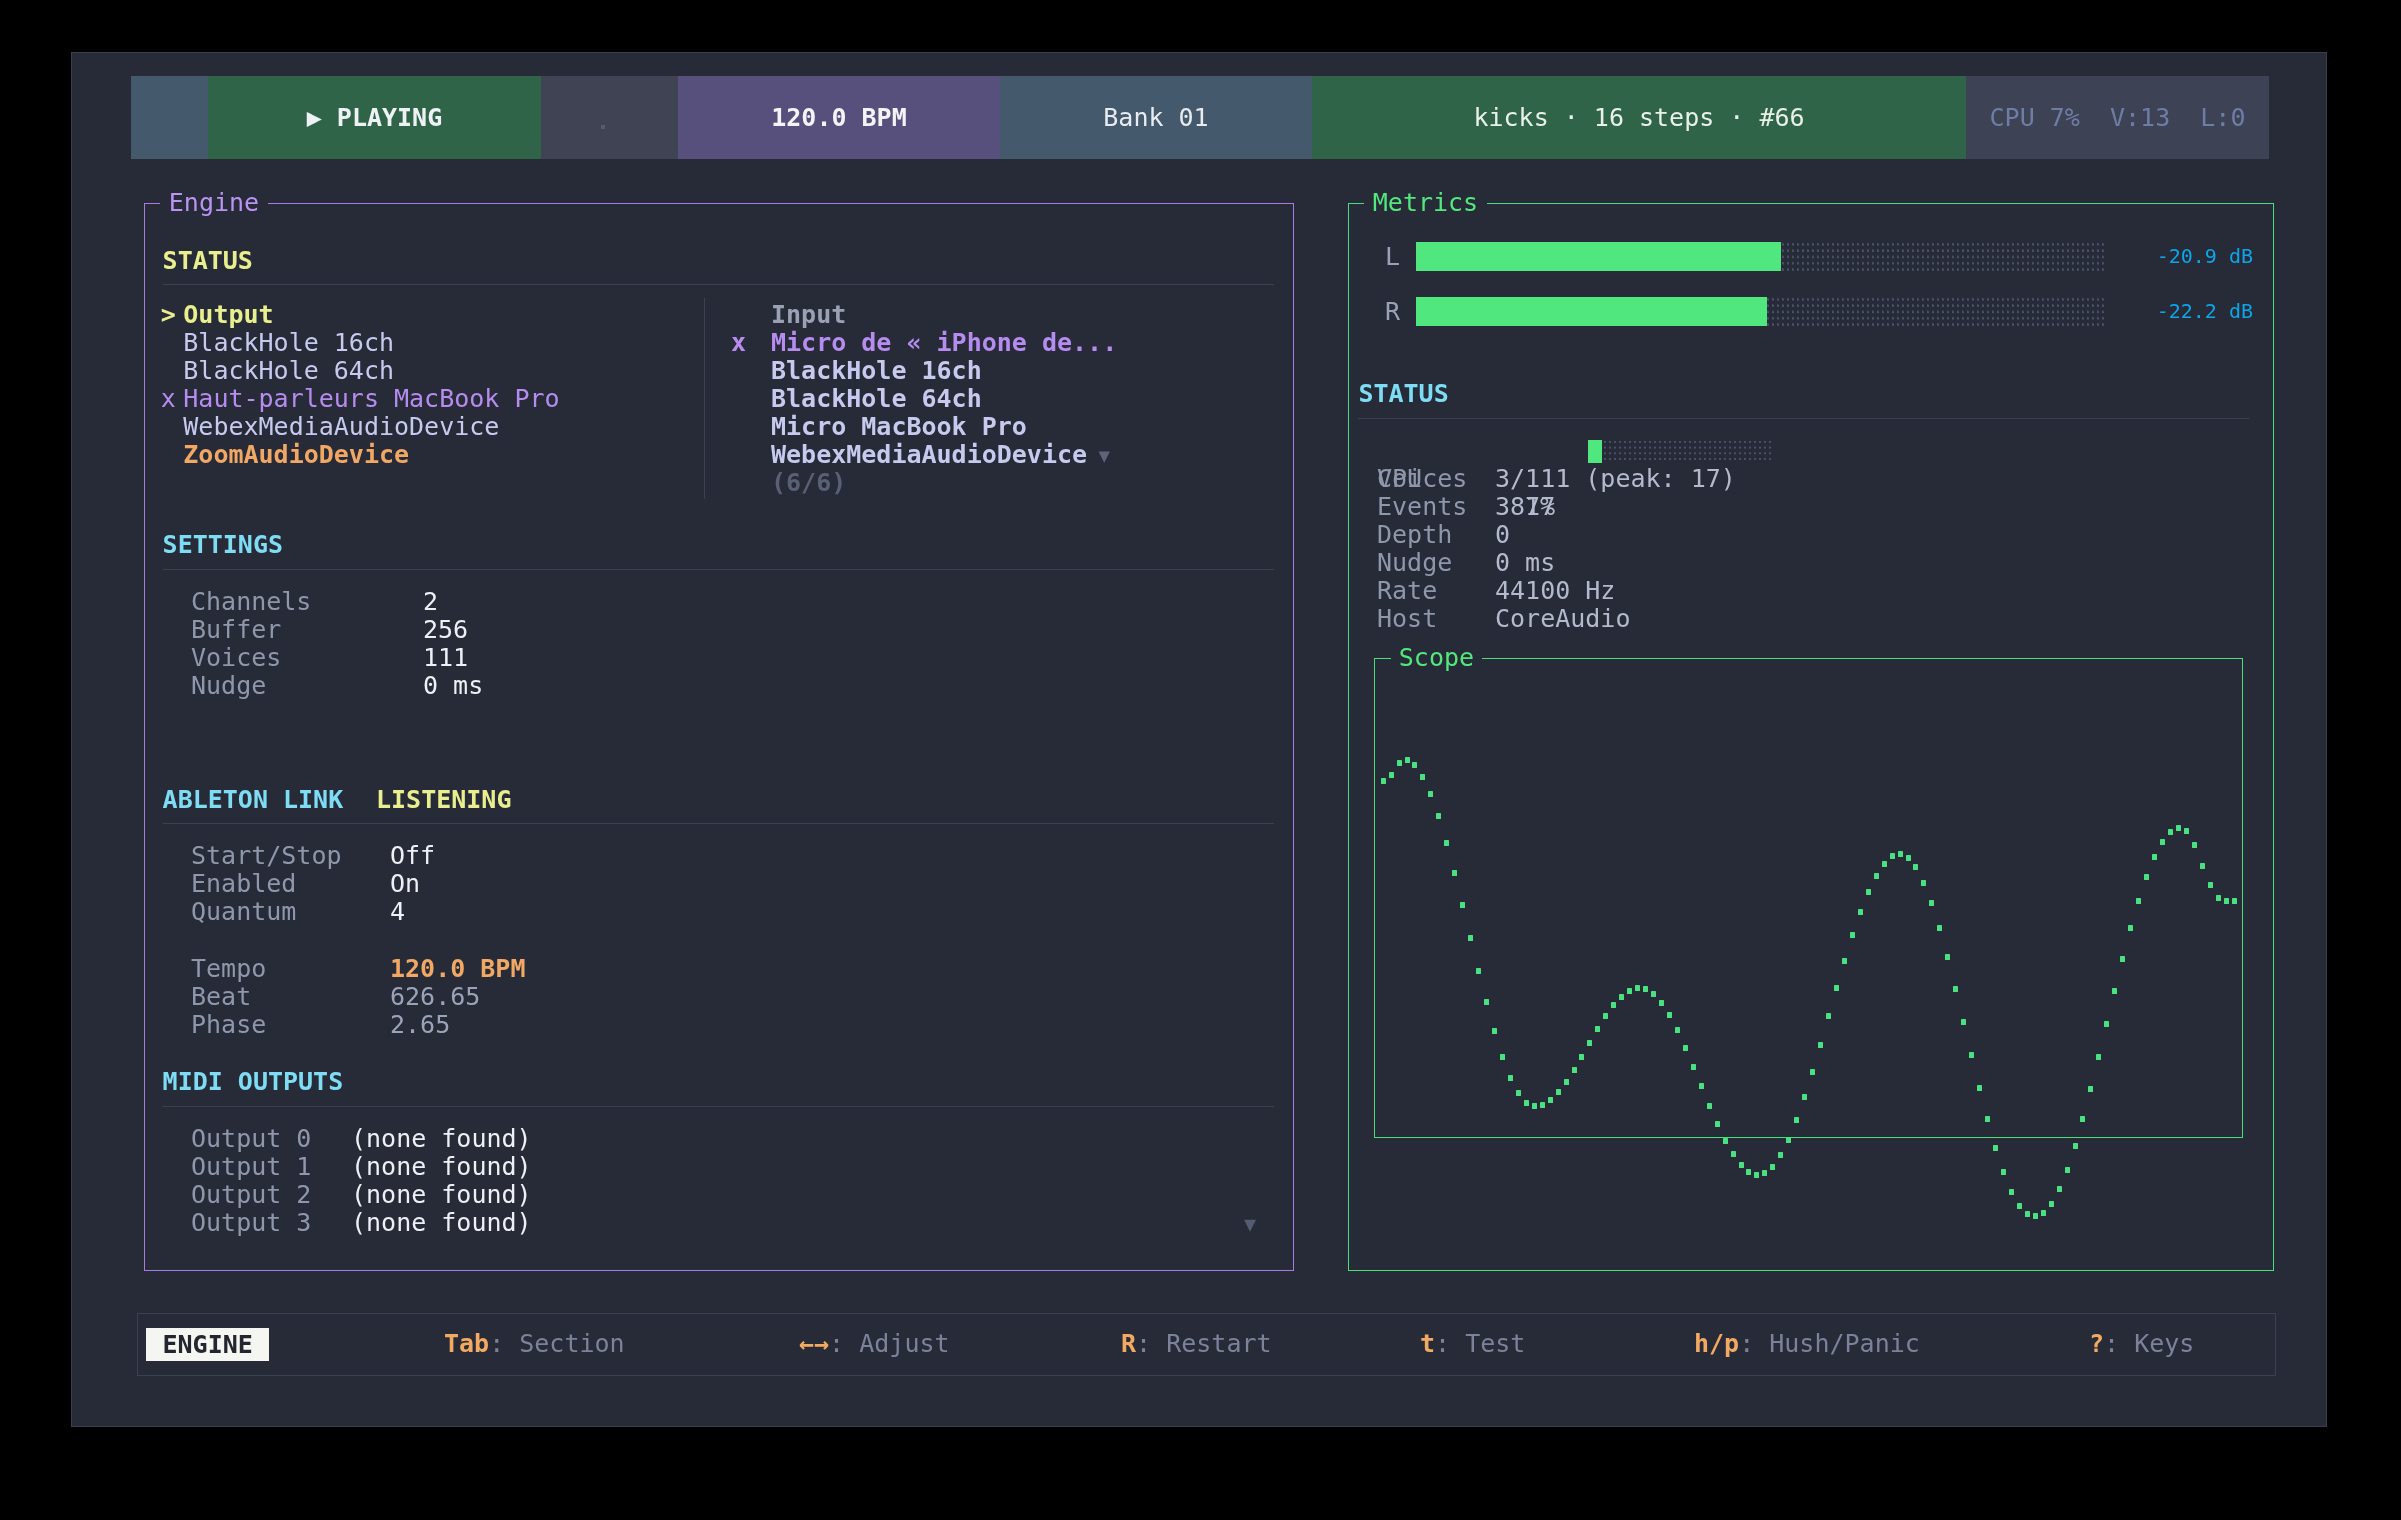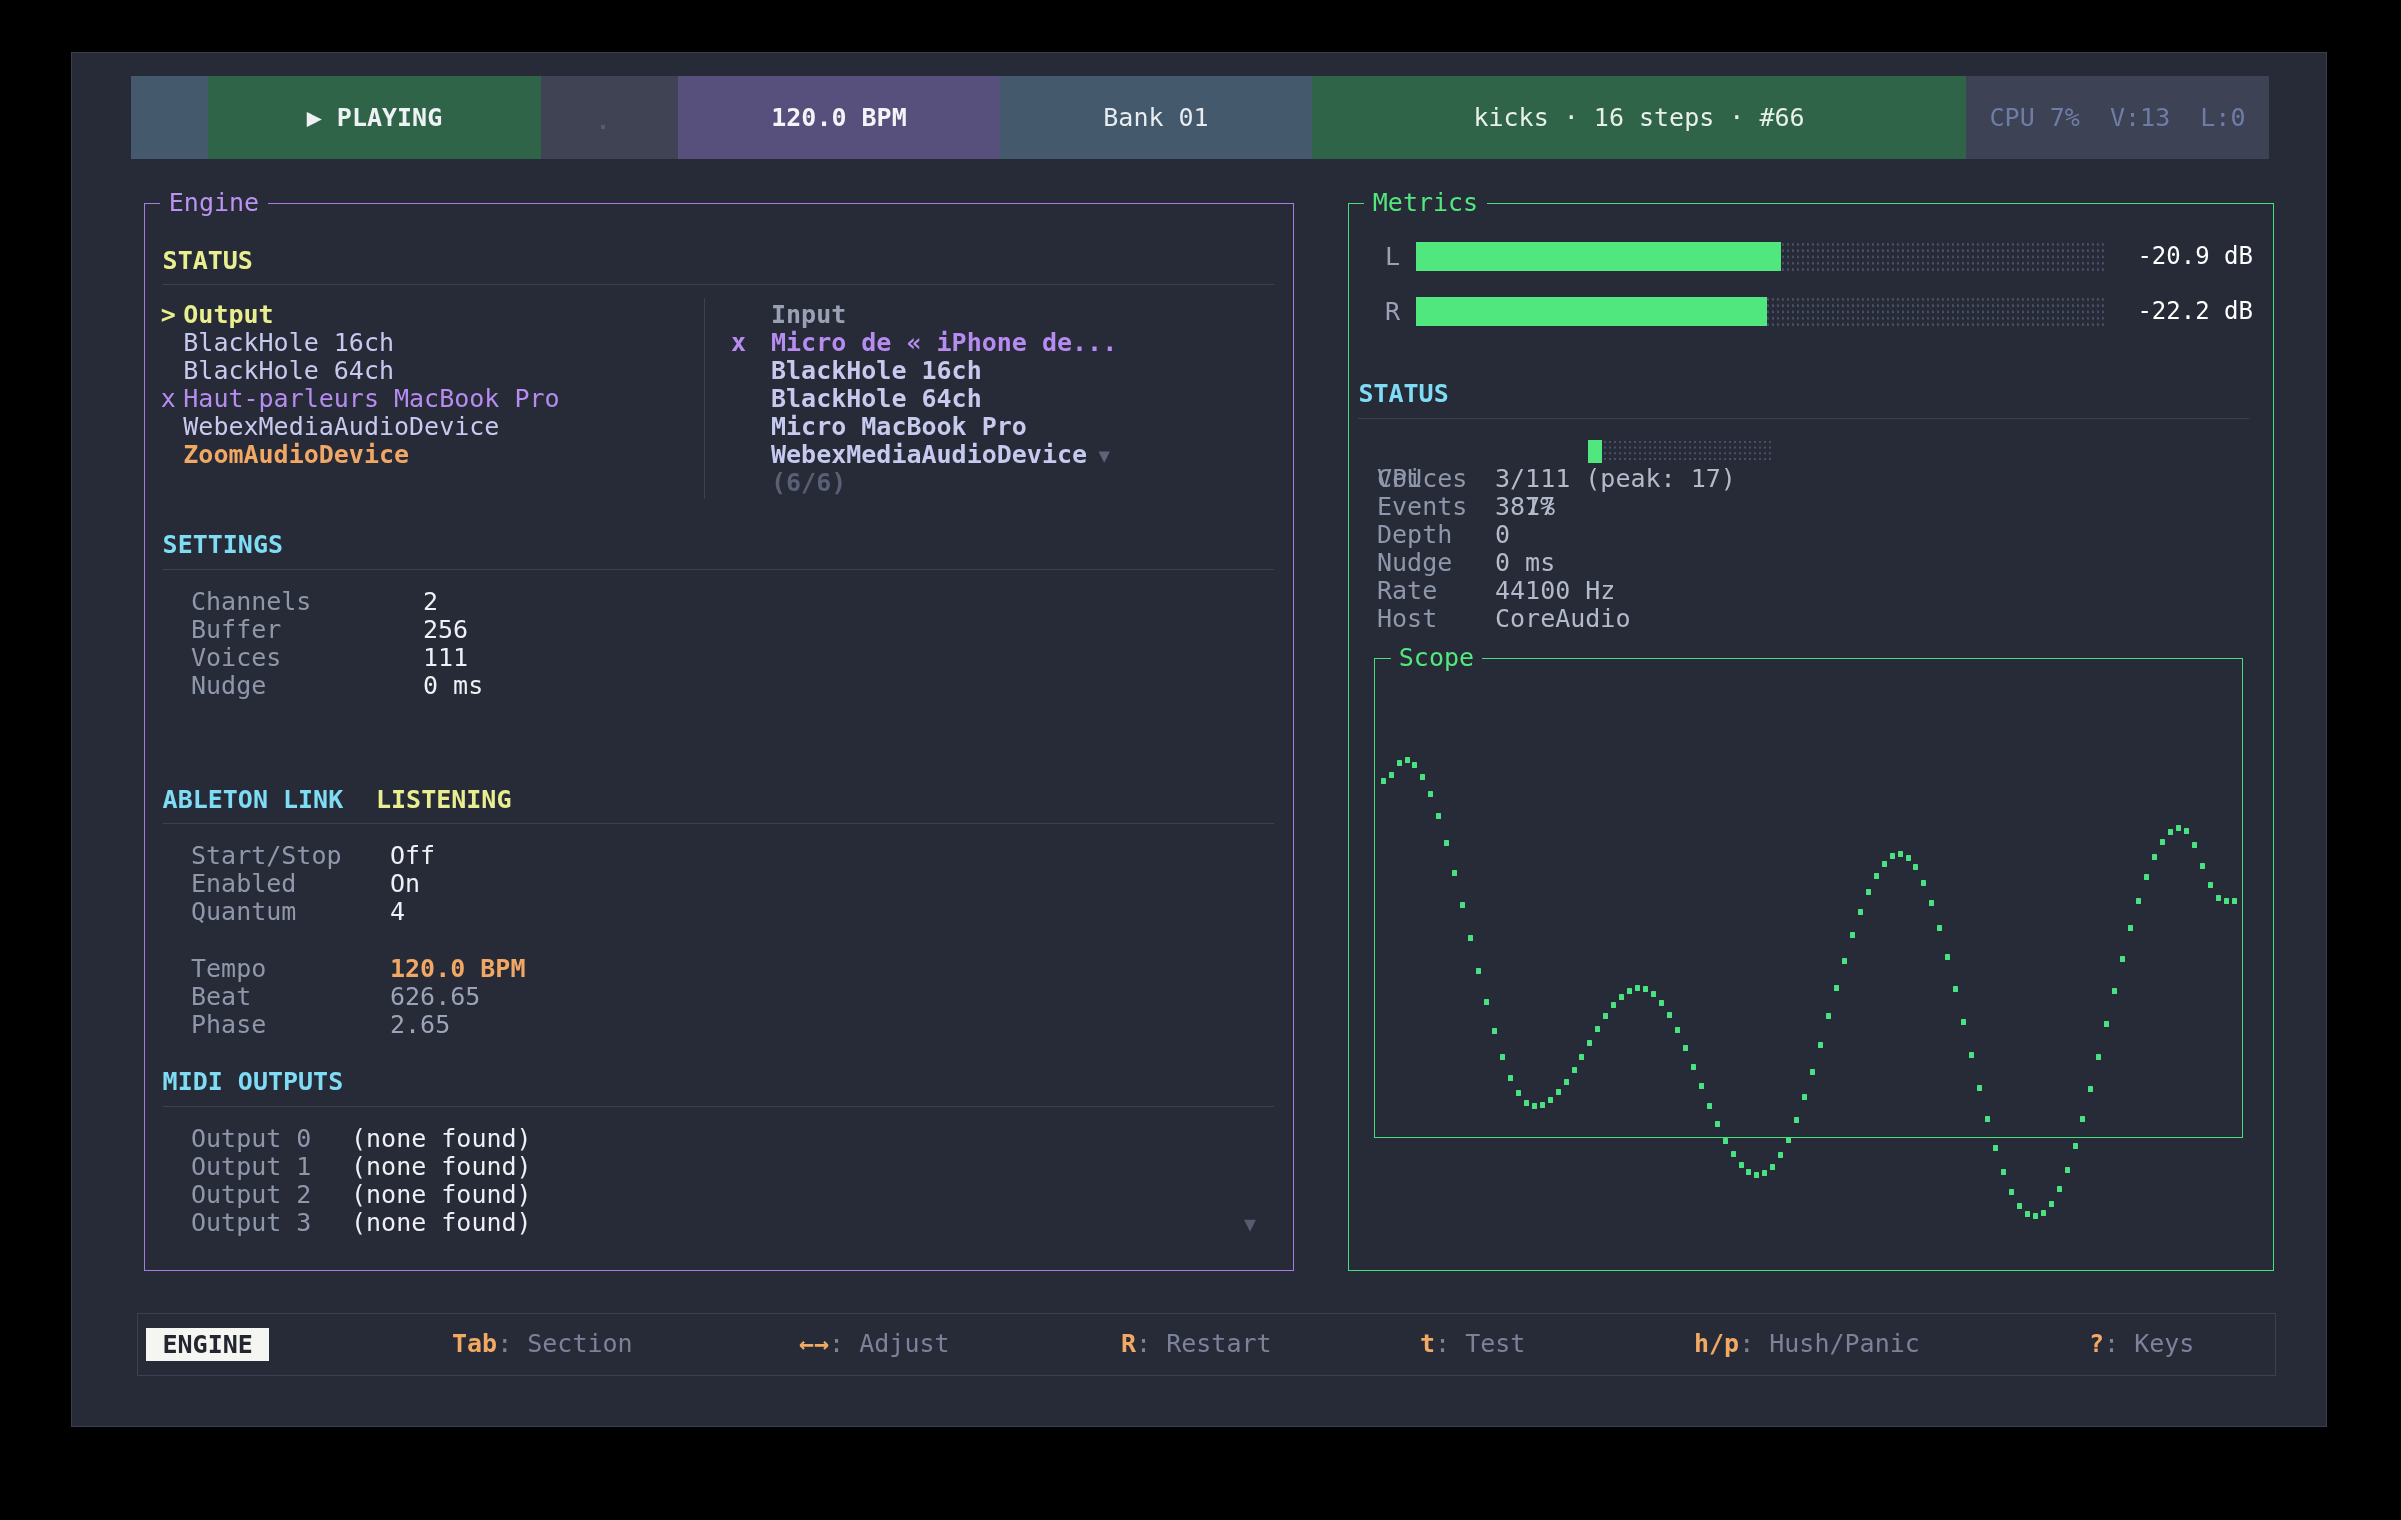--- a/index.html
+++ b/index.html
@@ -51,21 +51,21 @@
   .link-val{left:245px;}
   .midi-val{left:206px;color:#eef0f5;}
   .scroll-ind{position:absolute;left:1099px;top:1008px;color:#555c70;font-size:20px;}
   
   .meter{position:absolute;left:0;right:0;height:29px;}
   .meter .ch{position:absolute;left:36px;line-height:29px;color:#9aa1b4;}
   .meter .track{position:absolute;left:67px;top:0;width:688px;height:29px;
      background-image:radial-gradient(circle at 1.9px 2.5px,#49506a 1.2px,transparent 1.4px);
      background-size:5px 6.3px;}
   .meter .fill{position:absolute;left:0;top:0;height:29px;background:#50e87e;}
-  .meter .db{position:absolute;right:20px;line-height:29px;color:#ffffff;font-size:24px;}
+  .meter .db{position:absolute;right:20px;line-height:29px;color:#0ea5e9;font-size:20px;}
   .status-row .lab{left:28px;}
   .status-row .val{left:146px;color:#b3bacb;}
   .cpu-track{position:absolute;left:239px;top:2.5px;width:183px;height:23px;
      background-image:radial-gradient(circle at 1.9px 1.9px,#49506a 1.1px,transparent 1.3px);
      background-size:5px 5.7px;}
   .cpu-fill{position:absolute;left:0;top:0;height:23px;background:#50e87e;}
   .cpu-val{text-align:right;width:60px;left:146px;}
   
   .scope{position:absolute;left:25px;top:454px;width:869px;height:480px;border:1.9px solid #46df7a;}
   .scope-title{position:absolute;top:-16.3px;left:16.3px;background:#272b37;padding:0 7.5px;
@@ -303,21 +303,21 @@
           <div class="dot" style="left: 833px; top: 223px;"></div>
           <div class="dot" style="left: 841px; top: 236px;"></div>
           <div class="dot" style="left: 849px; top: 239px;"></div>
           <div class="dot" style="left: 857px; top: 239px;"></div>
         </div>
     </div>
   </div>
 
   <div class="bottombar">
     <div class="mode-badge">ENGINE</div>
-    <div class="hint" style="left:314px;"><span class="key">Tab</span><span>:</span><span> Section</span></div>
+    <div class="hint" style="left:306px;"><span class="key">Tab</span><span>:</span><span> Section</span></div>
     <div class="hint" style="left:661px;"><span class="key">←→</span><span>:</span><span> Adjust</span></div>
     <div class="hint" style="left:983px;"><span class="key">R</span><span>:</span><span> Restart</span></div>
     <div class="hint" style="left:1282px;"><span class="key">t</span><span>:</span><span> Test</span></div>
     <div class="hint" style="left:1556px;"><span class="key">h/p</span><span>:</span><span> Hush/Panic</span></div>
     <div class="hint" style="left:1951px;"><span class="key">?</span><span>:</span><span> Keys</span></div>
   </div>
 
 </div>
 
 

